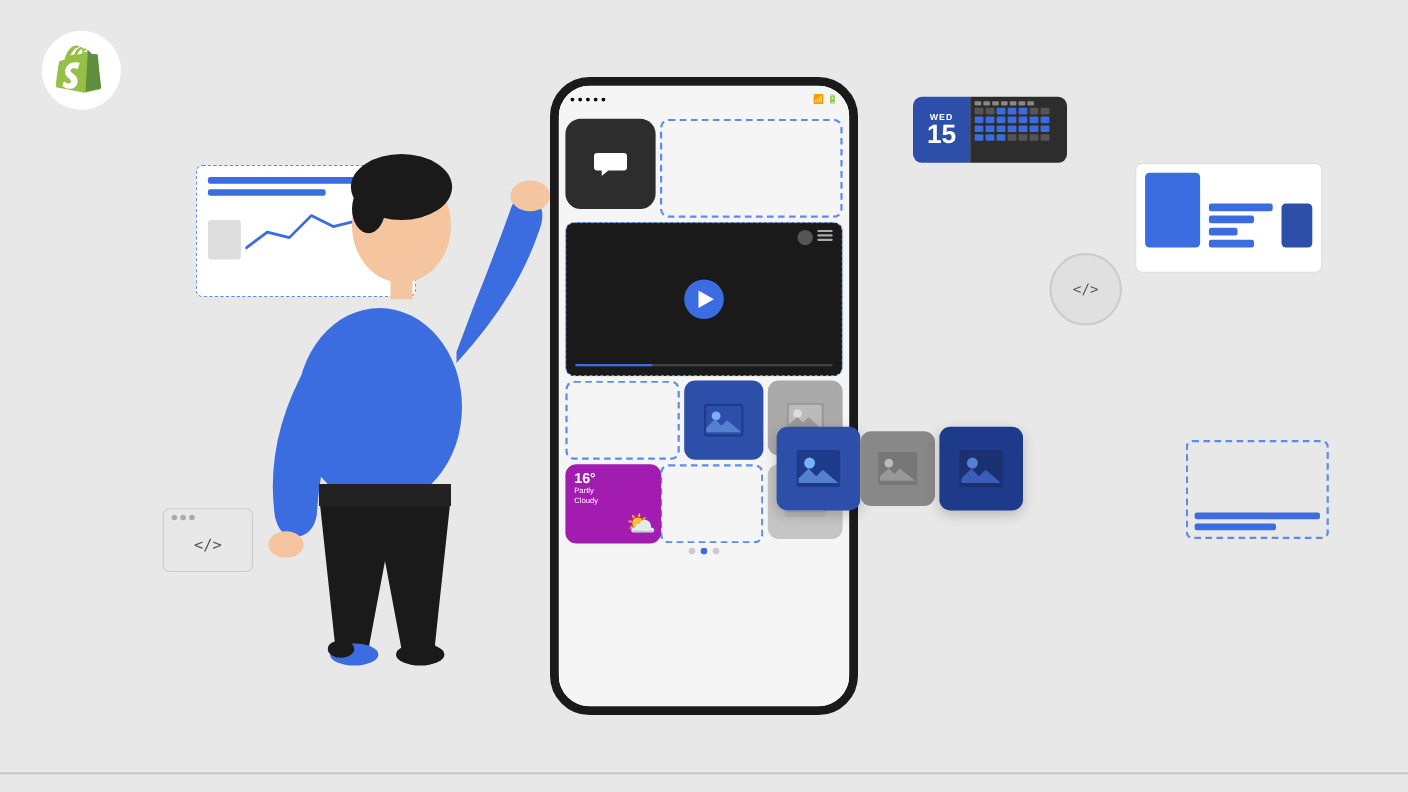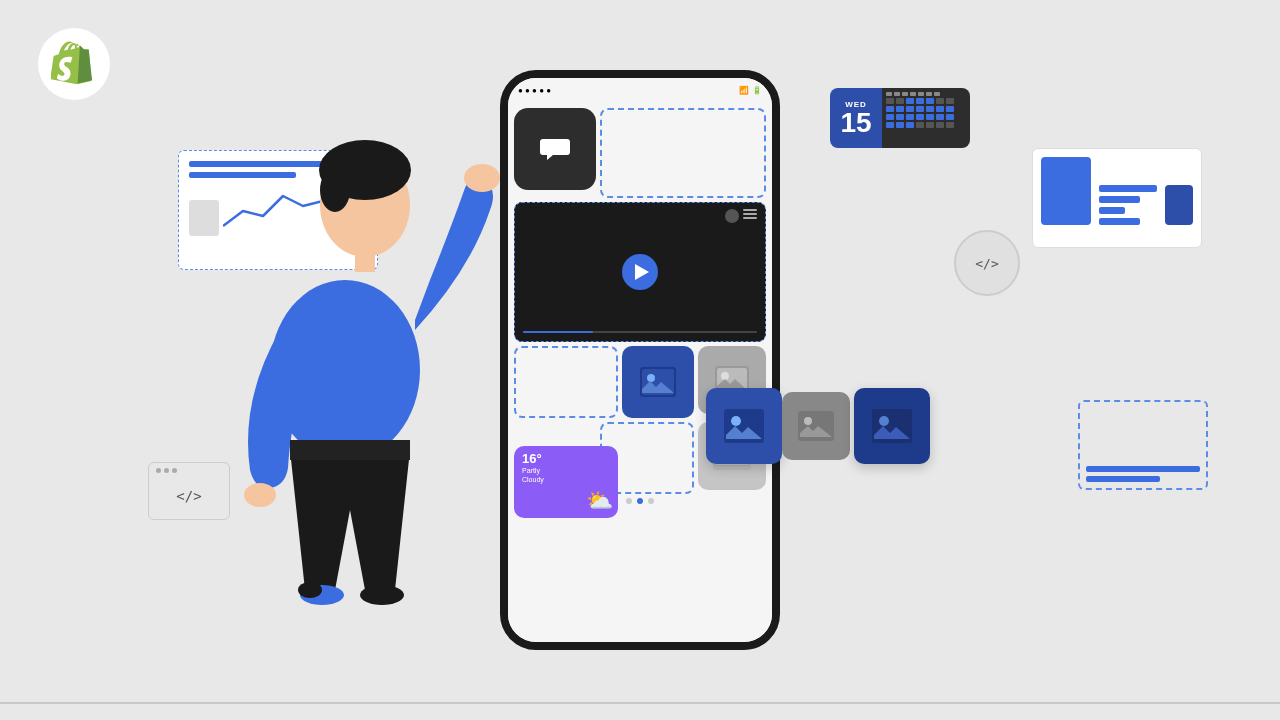--- a/index.html
+++ b/index.html
@@ -209,27 +209,26 @@
       flex-shrink: 0;
     }
 
     .widget-row4 {
       display: flex;
       margin: 4px 6px;
       gap: 4px;
       height: 72px;
     }
     .widget-weather {
-      width: 104px;
+      width: 87px;
       height: 72px;
-      background: #8b5cf6;
+      background: #a21caf;
       border-radius: 10px;
       padding: 6px 8px;
       flex-shrink: 0;
-      margin-top: 24px;
     }
     .weather-temp {
       color: white;
       font-size: 13px;
       font-weight: bold;
       line-height: 1.1;
     }
     .weather-desc {
       color: white;
       font-size: 7px;
@@ -292,21 +291,21 @@
       align-items: center;
       justify-content: center;
       color: white;
     }
     .calendar-day {
       font-size: 8px;
       font-weight: bold;
       letter-spacing: 1px;
     }
     .calendar-num {
-      font-size: 28px;
+      font-size: 24px;
       font-weight: bold;
       line-height: 1;
       text-align: right;
     }
     .calendar-grid {
       background: #2d2d2d;
       flex: 1;
       border-radius: 0 8px 8px 0;
       padding: 4px;
     }

